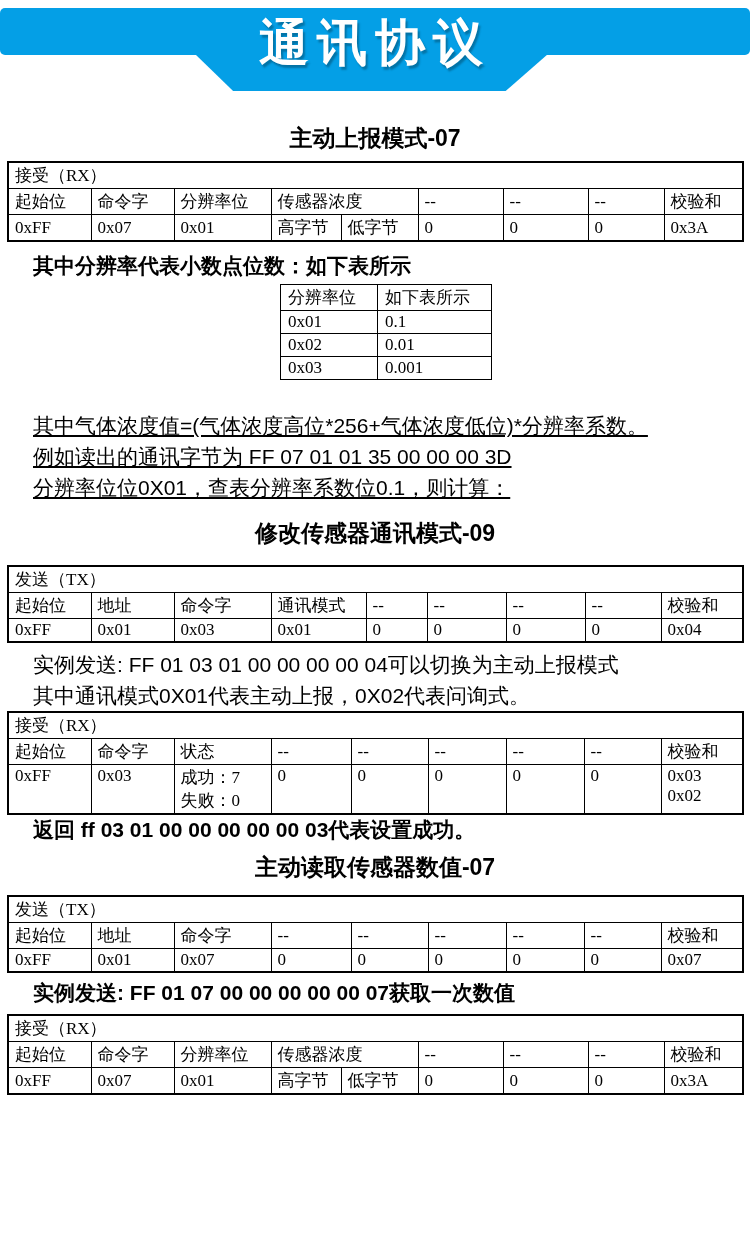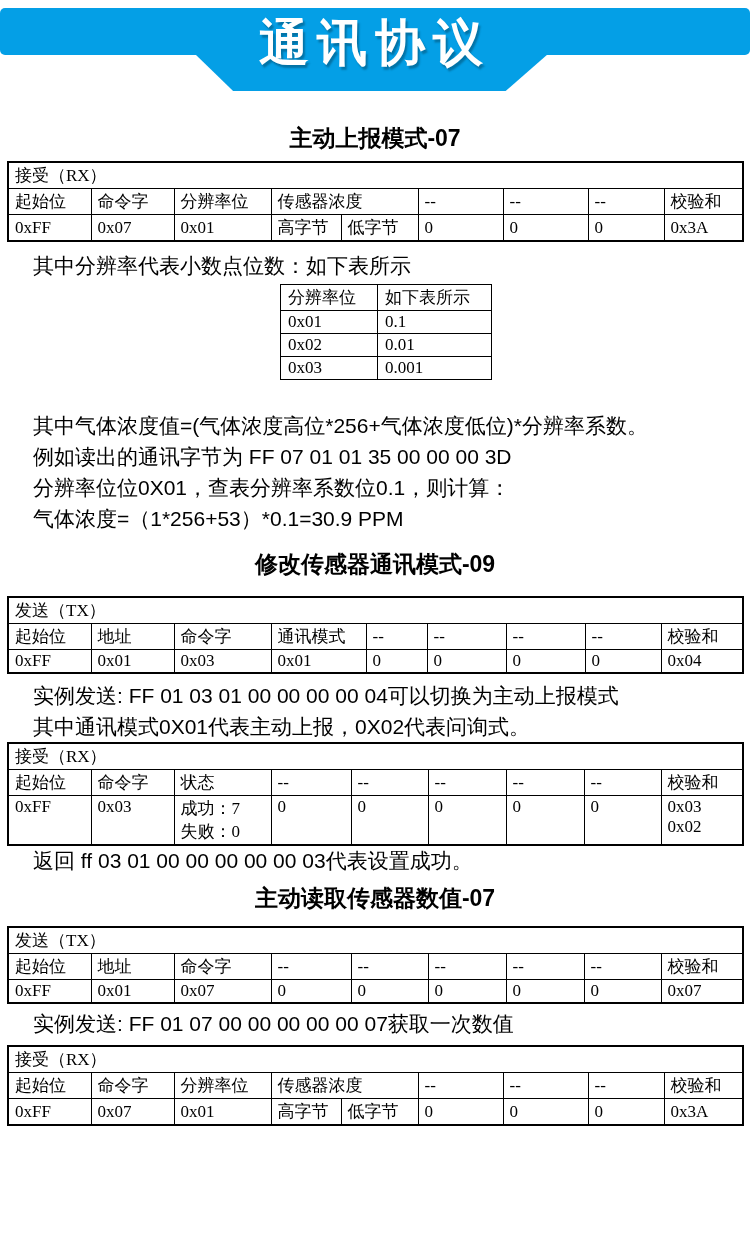--- a/index.html
+++ b/index.html
@@ -37,24 +37,24 @@
   #table5{margin-top:8px;}
 
   
   table.res{border-collapse:collapse;margin:5px 0 0 280px;width:211px;
         table-layout:fixed;border:1px solid #000;
         font-family:"Liberation Serif","DejaVu Serif",serif;font-size:17px;}
   table.res td{border:1px solid #000;padding:1px 2px 1px 7px;height:19px;
         overflow:hidden;white-space:nowrap;}
 
   
-  .note{margin-left:33px;font-size:21px;line-height:26px;}
+  .note{margin-left:33px;font-size:21px;line-height:26px;font-weight:bold;}
   #note1{margin-top:11px;}
   .para{margin-left:33px;font-size:21px;}
-  #para1{margin-top:30px;line-height:31px;}
+  #para1{margin-top:30px;line-height:31px;text-decoration:underline;}
   #notes2{margin-top:6px;line-height:31px;}
   #note3{margin-top:2px;}
   #note4{margin-top:7px;}
 </style>
 </head>
 <body>
 
 <div class="banner">
   <div class="band"></div>
   <div class="trap"></div>
@@ -127,21 +127,20 @@
     <td>0x03</td>
     <td>0.001</td>
   </tr>
 </tbody>
   </table>
 
 <div class="para" id="para1">
   <div>其中气体浓度值=(气体浓度高位*256+气体浓度低位)*分辨率系数。</div>
   <div>例如读出的通讯字节为 FF 07 01 01 35 00 00 00 3D</div>
   <div>分辨率位位0X01，查表分辨率系数位0.1，则计算：</div>
-  <div>气体浓度=（1*256+53）*0.1=30.9 PPM</div>
 </div>
 
 <div class="sec-title" id="title2">修改传感器通讯模式-09</div>
 
 <table class="proto" id="table2">
   <colgroup>
       <col style="width:83px">
       <col style="width:83px">
       <col style="width:97px">
       <col style="width:95px">

